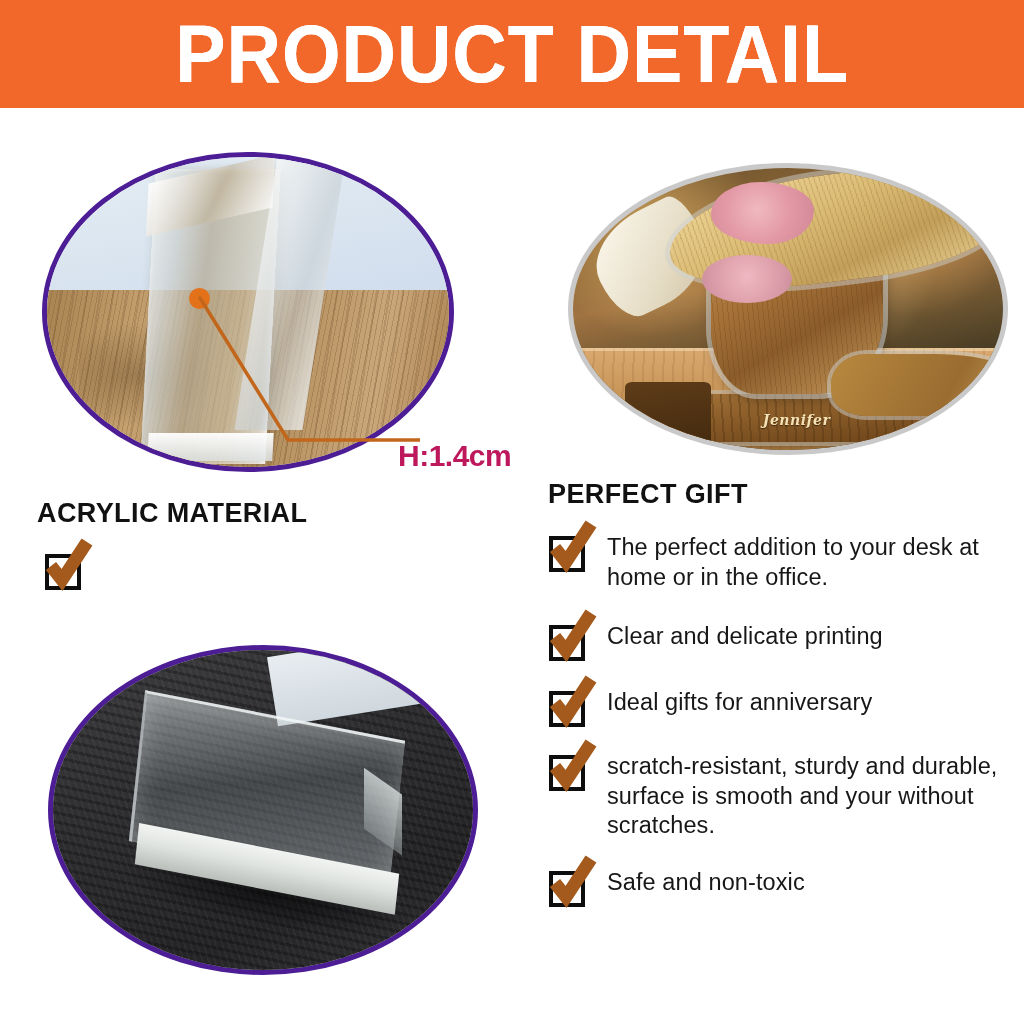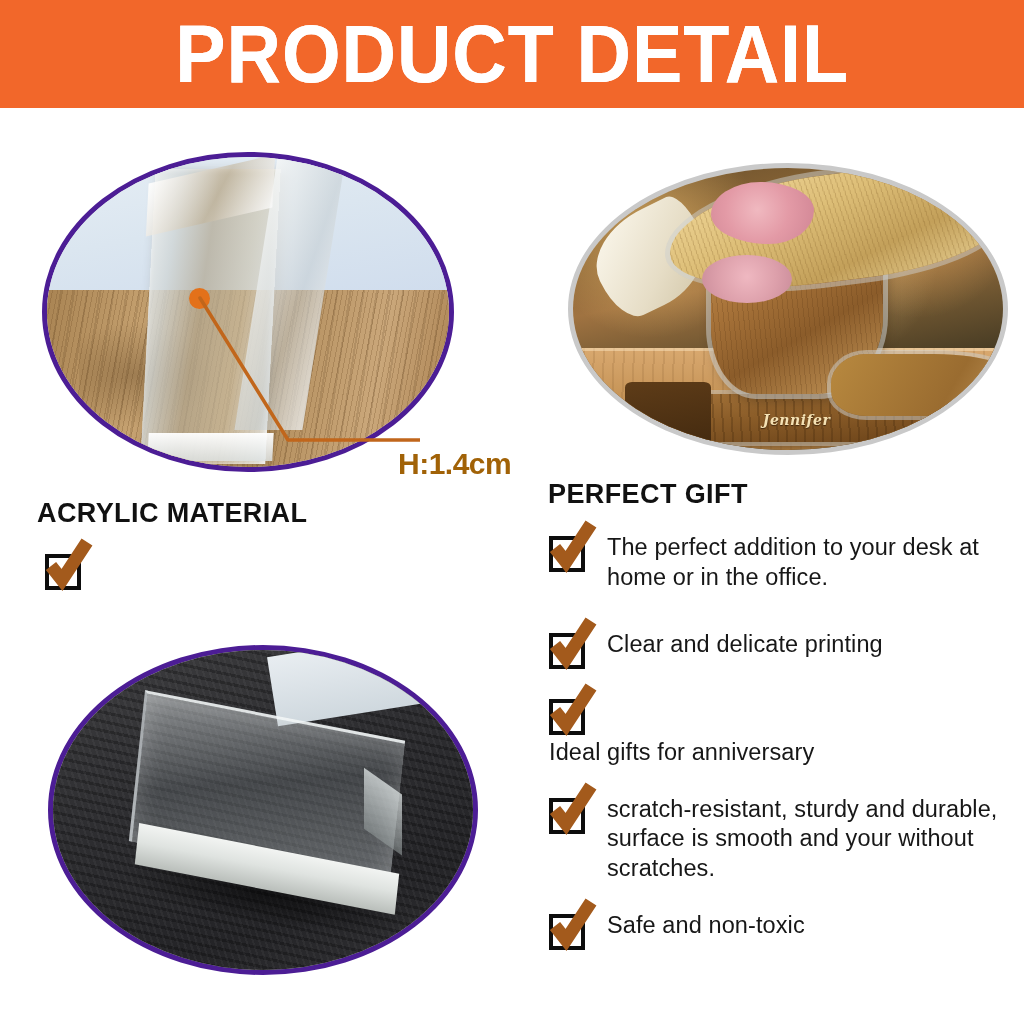--- a/index.html
+++ b/index.html
@@ -217,26 +217,25 @@
   #callout-dot{
     position:absolute; left:189px; top:288px; width:21px; height:21px;
     border-radius:50%; background:#E3711A;
   }
   #callout-leader{
     position:absolute; left:180px; top:290px; width:240px; height:170px;
     pointer-events:none;
   }
   #dimension-label{
     position:absolute; left:398px; top:439px;
-    color:#a16207;
+    color:#be185d;
     font-weight:bold;
     font-size:30px;
     letter-spacing:-.5px;
     white-space:nowrap;
-    margin-top:8px;
   }
 
   
   .section-heading{
     position:absolute;
     color:#111111;
     font-weight:bold;
     font-size:27px;
     letter-spacing:.4px;
     white-space:nowrap;
@@ -273,23 +272,23 @@
   .feature-text{
     color:#171717;
     font-size:23px;
     line-height:1.26;
     letter-spacing:.1px;
     padding-top:5px;
   }
   #list-gift .feature-text{ font-size:23.5px; }
 
   
-  #list-gift .feature-item:nth-child(1){ margin-bottom:33px;justify-content:center; }
+  #list-gift .feature-item:nth-child(1){ margin-bottom:25px;justify-content:center; }
   #list-gift .feature-item:nth-child(2){ margin-bottom:24px; }
-  #list-gift .feature-item:nth-child(3){ margin-bottom:22px;flex-direction:column; }
+  #list-gift .feature-item:nth-child(3){ margin-bottom:22px; }
   #list-gift .feature-item:nth-child(4){ margin-bottom:22px; }
 </style>
 </head>
 <body>
 
 <div id="header-bar">
   <div id="header-title">PRODUCT DETAIL</div>
 </div>
 
 <div class="oval" id="photo-acrylic-edge">

